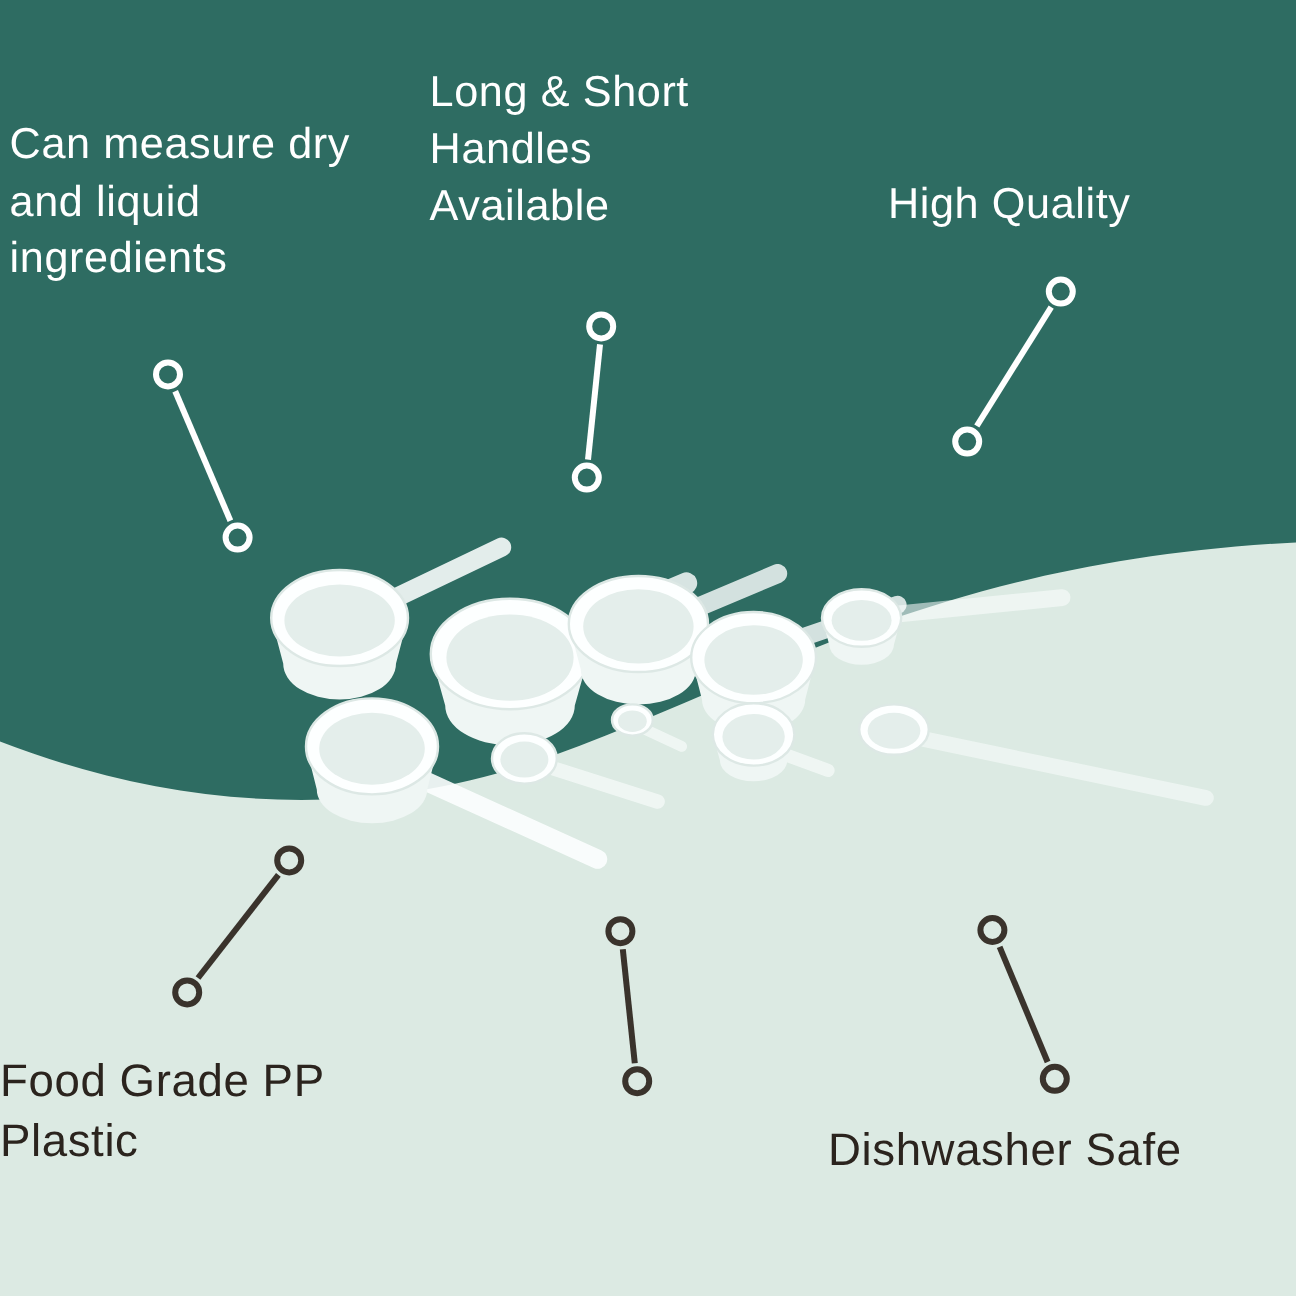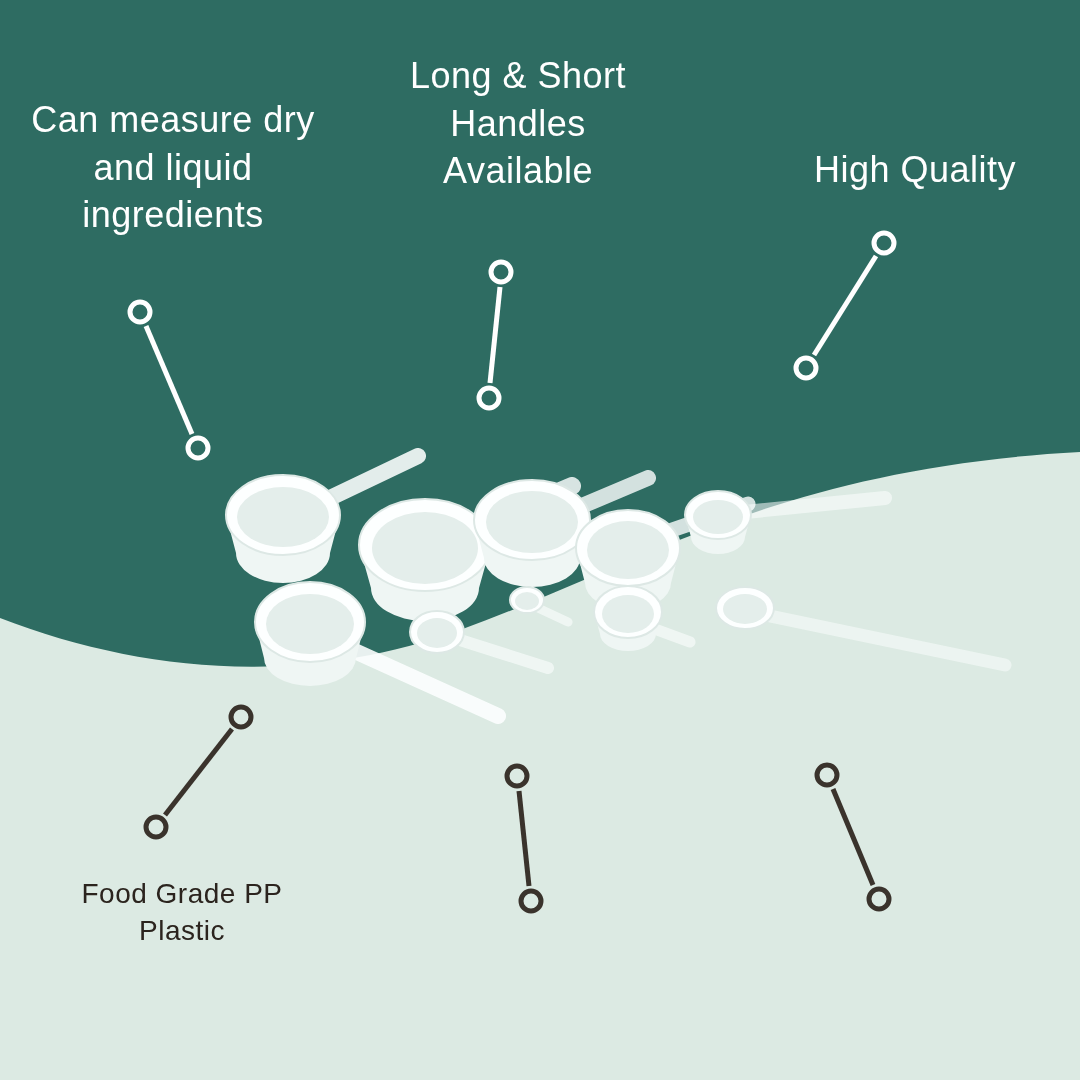--- a/index.html
+++ b/index.html
@@ -16,27 +16,26 @@
     inset: 0;
     width: 100%;
     height: 100%;
     display: block;
   }
   .bg-top { fill: var(--background-top, #2E6C62); }
   .bg-bottom { fill: var(--background-bottom, #DCEAE3); }
 
   .callout {
     position: absolute;
-    text-align: center;
     white-space: pre-line;
     line-height: 1.32;
     letter-spacing: 0.5px;
   }
   .callout.light { color: var(--text-light, #FFFFFF); font-size: 36px; }
-  .callout.dark  { color: var(--text-dark, #2B241E); font-size: 28px; padding-left: 16px; }
+  .callout.dark  { color: var(--text-dark, #2B241E); font-size: 38px; }
 
   .co-top-left      { left: 8px;   top: 96px;  width: 330px; }
   .co-top-center    { left: 358px; top: 52px;  width: 320px; }
   .co-top-right     { left: 740px; top: 146px; width: 350px; font-size: 38px; }
   .co-bottom-left   { left: 0px;   top: 876px; width: 332px; }
   .co-bottom-center { left: 312px; top: 960px; width: 450px; }
   .co-bottom-right  { left: 690px; top: 934px; width: 382px; }
 
   .connector-light line   { stroke: var(--connector-light, #FFFFFF); stroke-width: 5; }
   .connector-light circle { stroke: var(--connector-light, #FFFFFF); stroke-width: 5; fill: none; }
@@ -163,14 +162,15 @@
 
   <div class="callout light co-top-left">Can measure dry
 and liquid
 ingredients</div>
   <div class="callout light co-top-center">Long &amp; Short
 Handles
 Available</div>
   <div class="callout light co-top-right">High Quality</div>
   <div class="callout dark co-bottom-left">Food Grade PP
 Plastic</div>
+  <div class="callout dark co-bottom-right">Dishwasher Safe</div>
 
 </div>
 
 </body></html>

